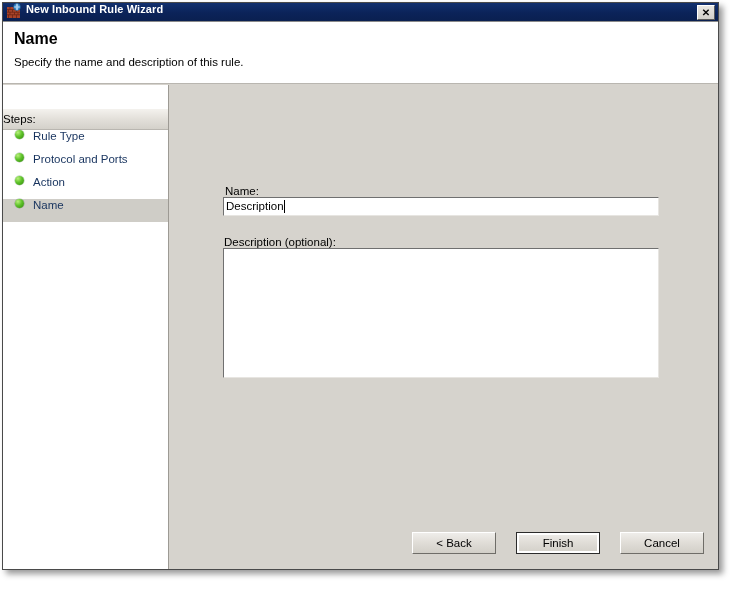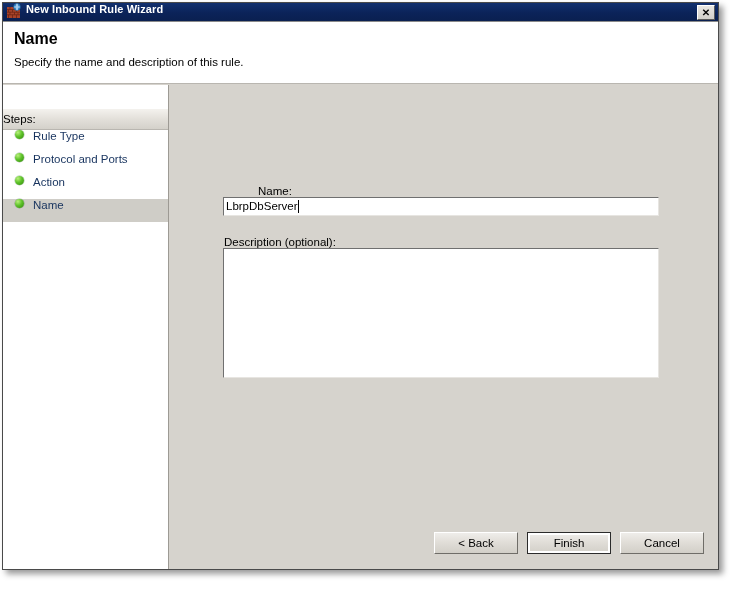--- a/index.html
+++ b/index.html
@@ -134,21 +134,21 @@
     background: #d6d3cd;
     position: relative;
   }
 
   .field-label {
     position: absolute;
     font-size: 11.5px;
     color: #000;
     line-height: 13px;
   }
-  #name-label { left: 72px; top: 100px; padding-left: 17px; }
+  #name-label { left: 39px; top: 100px; padding-left: 17px; }
   #desc-label { left: 55px; top: 151px; }
   #name-input-wrap {
     position: absolute;
     left: 54px; top: 112px;
     width: 436px; height: 19px;
     background: #ffffff;
     border-top: 1px solid #707070;
     border-left: 1px solid #707070;
     border-right: 1px solid #e7e5e1;
     border-bottom: 1px solid #e7e5e1;
@@ -184,21 +184,21 @@
     padding: 2px;
     resize: none;
     outline: none;
   }
 
   
   #buttons {
     position: absolute;
     right: 14px; bottom: 15px;
     display: flex;
-    gap: 9px;
+    gap: 20px;
     align-items: flex-start;
   }
   .btn {
     width: 84px; height: 22px;
     background: linear-gradient(to bottom, #efedea 0%, #e0ddd7 48%, #d2cfc8 100%);
     border-top: 1px solid #ffffff;
     border-left: 1px solid #ffffff;
     border-right: 1px solid #6f6d68;
     border-bottom: 1px solid #6f6d68;
     font-family: "Liberation Sans", sans-serif;
@@ -275,21 +275,21 @@
         <span class="step-bullet"></span>
         <span class="step-label">Name</span>
       </div>
     </div>
 
     <div id="pane">
 
       <div class="field-label" id="name-label">Name:</div>
 
       <div id="name-input-wrap">
-        <span id="name-value">LbrpDbServer</span>
+        <span id="name-value">Description</span>
           <span id="name-caret"></span>
       </div>
 
       <div class="field-label" id="desc-label">Description (optional):</div>
 
       <textarea id="desc-box" placeholder="" style=""></textarea>
 
       <div id="buttons">
         <button class="btn">&lt; Back</button>
         <button class="btn default">Finish</button>

